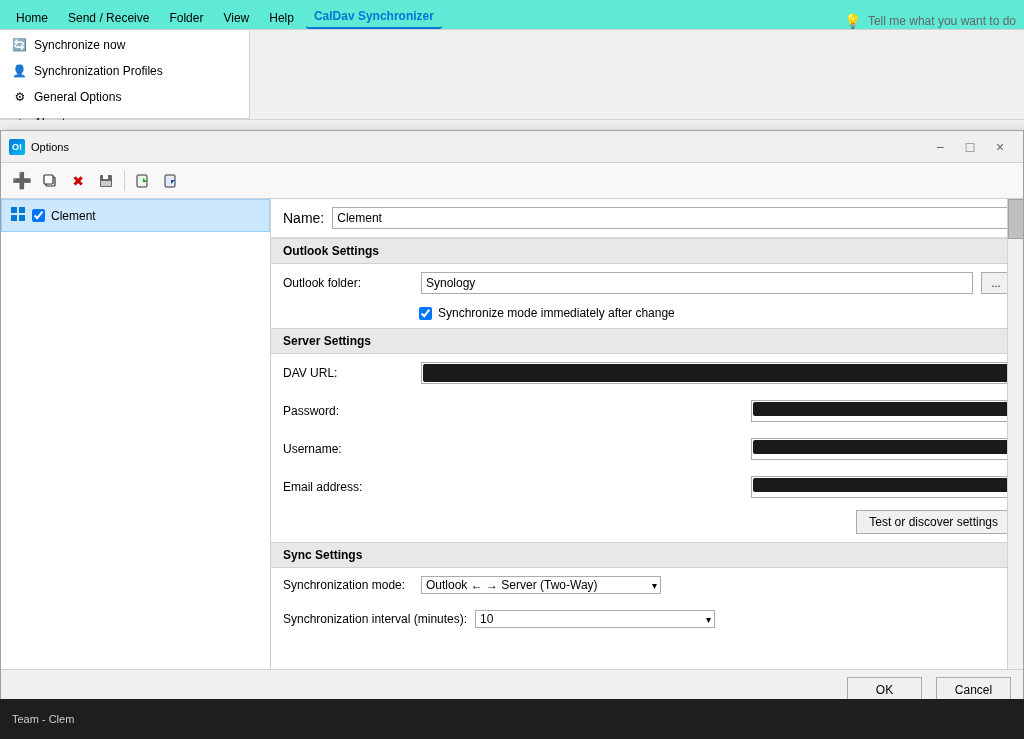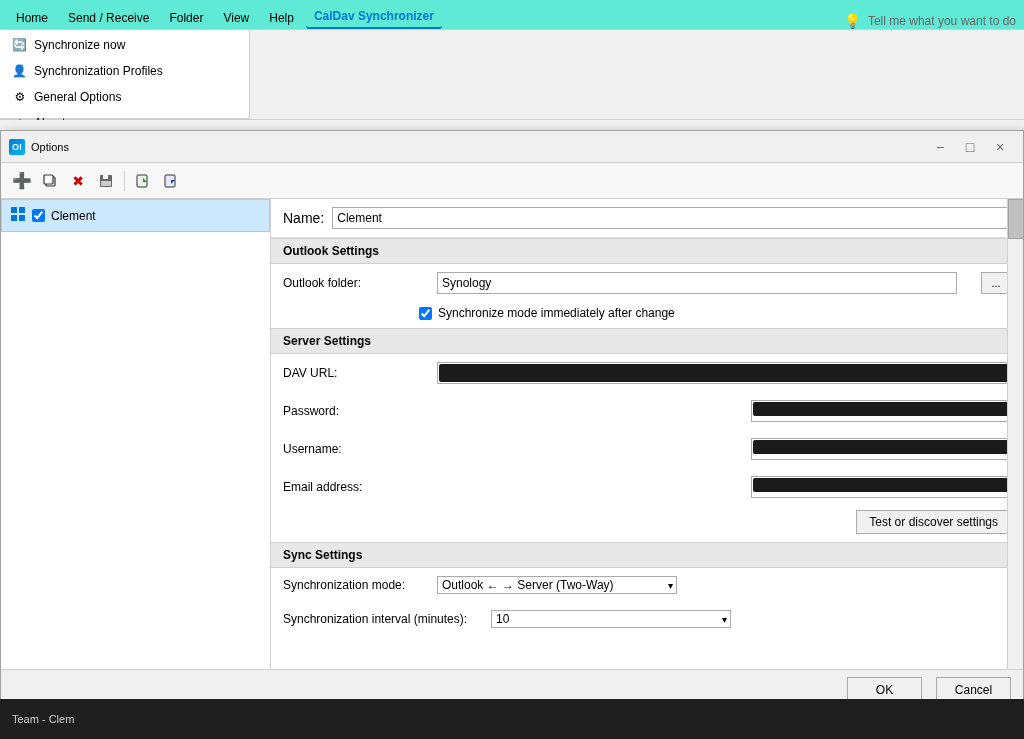--- a/index.html
+++ b/index.html
@@ -154,21 +154,21 @@
       background: white;
       overflow-y: auto;
       padding: 0;
     }
 
     
     .form-row {
       display: flex;
       align-items: center;
       padding: 8px 12px;
-      gap: 24px;
+      gap: 8px;
     }
     .form-label {
       min-width: 130px;
       font-size: 12px;
       color: #000;
     }
     .form-input {
       flex: 1;
       height: 22px;
       border: 1px solid #ababab;

